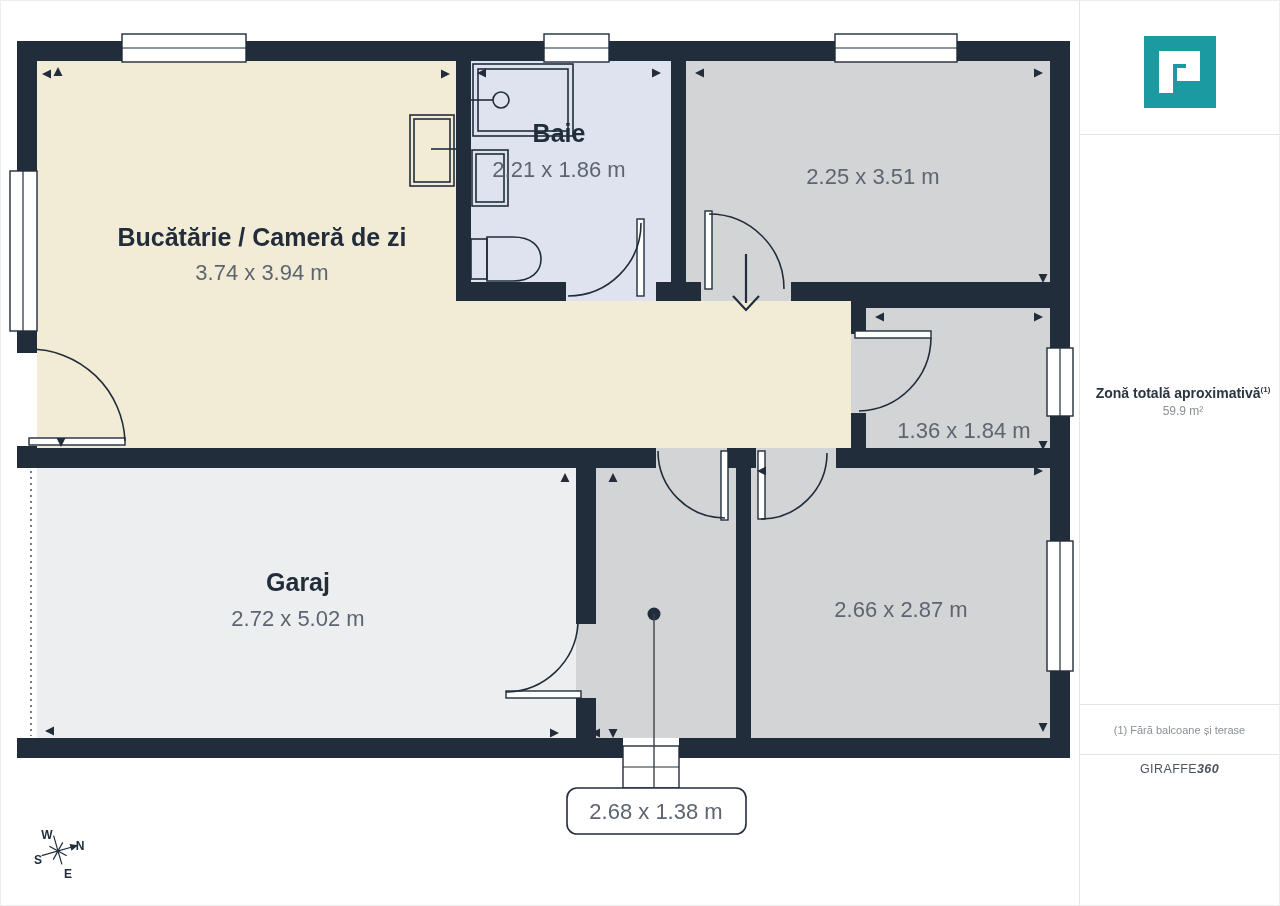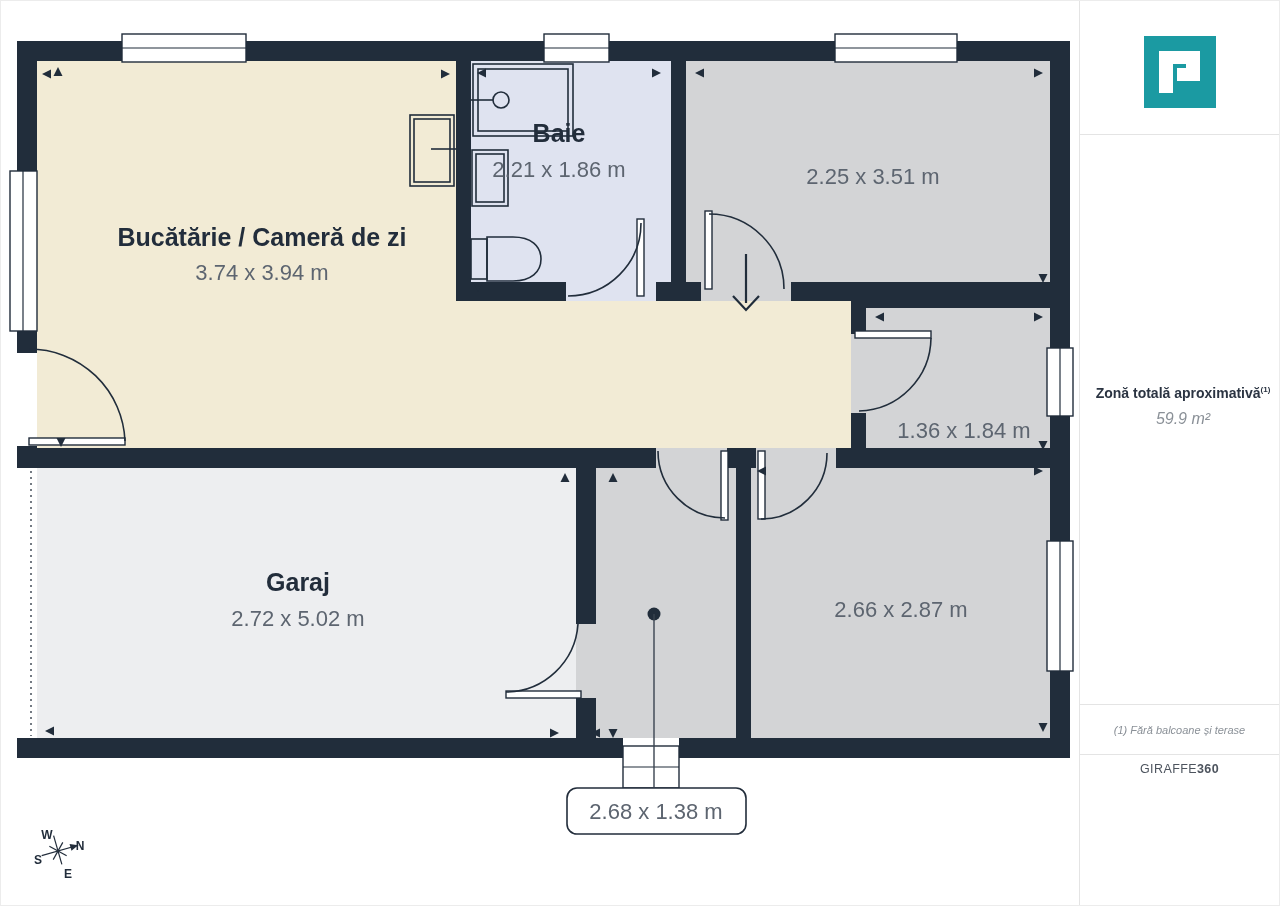--- a/index.html
+++ b/index.html
@@ -29,27 +29,27 @@
   .sidebar{
     position:absolute;right:0;top:0;width:199px;height:906px;background:#fff;
     border-left:1px solid #e4e4e4;display:flex;flex-direction:column;
   }
   .logo-section{height:133px;border-bottom:1px solid #e4e4e4;display:flex;justify-content:center;}
   .logo{margin-top:35px;width:72px;height:72px;display:block;}
   .main-section{flex:1;position:relative;text-align:center;}
   .area-block{position:absolute;top:250px;left:7px;right:0;}
   .area-title{font-size:14px;font-weight:700;color:#2b3442;}
   .area-title sup{font-size:8px;}
-  .area-value{margin-top:9px;font-size:16px;color:#8a9097;font-style:italic;}
-  .footnote-section{height:49px;border-top:1px solid #e4e4e4;display:flex;align-items:center;justify-content:center;font-style:italic;}
+  .area-value{margin-top:3px;font-size:12px;color:#8a9097;}
+  .footnote-section{height:49px;border-top:1px solid #e4e4e4;display:flex;align-items:center;justify-content:center;}
   .footnote{font-size:11px;color:#8a9097;}
   .legal-section{height:152px;border-top:1px solid #e4e4e4;text-align:center;}
   .legal{margin:16px 10px 0 10px;font-size:11px;line-height:1.5;color:#8a9097;}
   .brand{margin-top:7px;font-size:12.5px;color:#4d545e;letter-spacing:.4px;}
-  .brand .b{font-weight:700;}
+  .brand .b{font-weight:700;font-style:italic;}
 </style>
 </head>
 <body>
 
 <div class="canvas">
 
   <div class="plan-wrap">
     <svg width="1080" height="906" viewBox="0 0 1080 906">
 
       <g>

